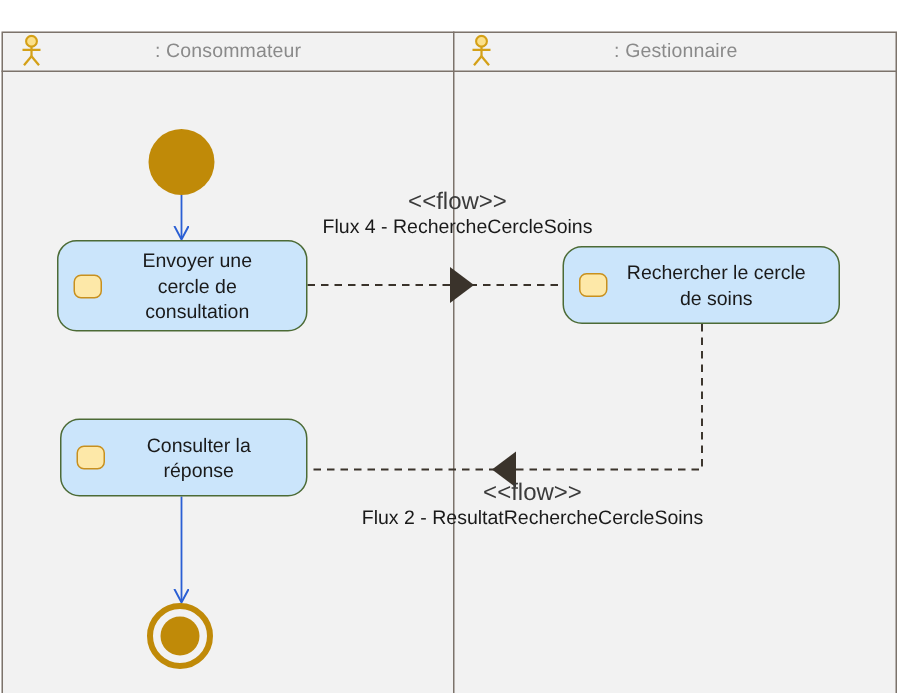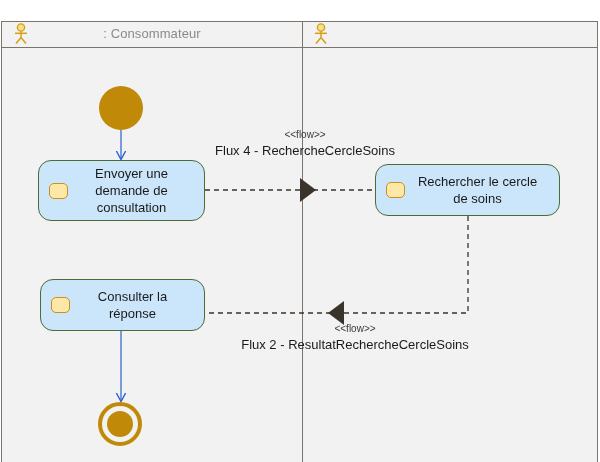--- a/index.html
+++ b/index.html
@@ -155,21 +155,21 @@
   #final-node { left: 98px; top: 382px; }
 
   
   .flow-label {
     position: absolute;
     text-align: center;
     white-space: nowrap;
   }
   .flow-label .stereotype {
     display: block;
-    font-size: 10px;
+    font-size: 16px;
     color: #3a3a3a;
     line-height: 14px;
   }
   .flow-label .flow-name {
     display: block;
     font-size: 13px;
     color: #1a1a1a;
     line-height: 17px;
   }
   #flow-label-2 { left: 150px; top: 108px; width: 310px; }
@@ -190,20 +190,23 @@
   <div class="actor-icon" id="actor-icon-consommateur">
     <svg width="22" height="22" viewBox="0 0 22 22">
       <circle cx="11" cy="4.5" r="3.6" fill="#fbe08a" stroke="#d4a017" stroke-width="1.4"></circle>
       <line x1="11" y1="8.2" x2="11" y2="14.5" stroke="#d4a017" stroke-width="1.5"></line>
       <line x1="5" y1="10.3" x2="17" y2="10.3" stroke="#d4a017" stroke-width="1.5"></line>
       <line x1="11" y1="14.5" x2="6" y2="20.5" stroke="#d4a017" stroke-width="1.5"></line>
       <line x1="11" y1="14.5" x2="16" y2="20.5" stroke="#d4a017" stroke-width="1.5"></line>
     </svg>
   </div>
 
+  <div class="lane-header" id="lane-header-gestionnaire">
+    <span class="lane-title">: Gestionnaire</span>
+  </div>
   <div class="actor-icon" id="actor-icon-gestionnaire">
     <svg width="22" height="22" viewBox="0 0 22 22">
       <circle cx="11" cy="4.5" r="3.6" fill="#fbe08a" stroke="#d4a017" stroke-width="1.4"></circle>
       <line x1="11" y1="8.2" x2="11" y2="14.5" stroke="#d4a017" stroke-width="1.5"></line>
       <line x1="5" y1="10.3" x2="17" y2="10.3" stroke="#d4a017" stroke-width="1.5"></line>
       <line x1="11" y1="14.5" x2="6" y2="20.5" stroke="#d4a017" stroke-width="1.5"></line>
       <line x1="11" y1="14.5" x2="16" y2="20.5" stroke="#d4a017" stroke-width="1.5"></line>
     </svg>
   </div>
 
@@ -239,21 +242,21 @@
   <div class="flow-label" id="flow-label-3">
     <span class="stereotype">&lt;&lt;flow&gt;&gt;</span>
     <span class="flow-name">Flux 2 - ResultatRechercheCercleSoins</span>
   </div>
 
   <div class="initial-node" id="initial-node"></div>
 
   <div class="activity" id="activity-envoyer">
     <span class="action-glyph"></span>
     <span class="activity-label">Envoyer une
-demande de
+cercle de
 consultation</span>
   </div>
 
   <div class="activity" id="activity-rechercher">
     <span class="action-glyph"></span>
     <span class="activity-label">Rechercher le cercle
 de soins</span>
   </div>
 
   <div class="activity" id="activity-consulter">

